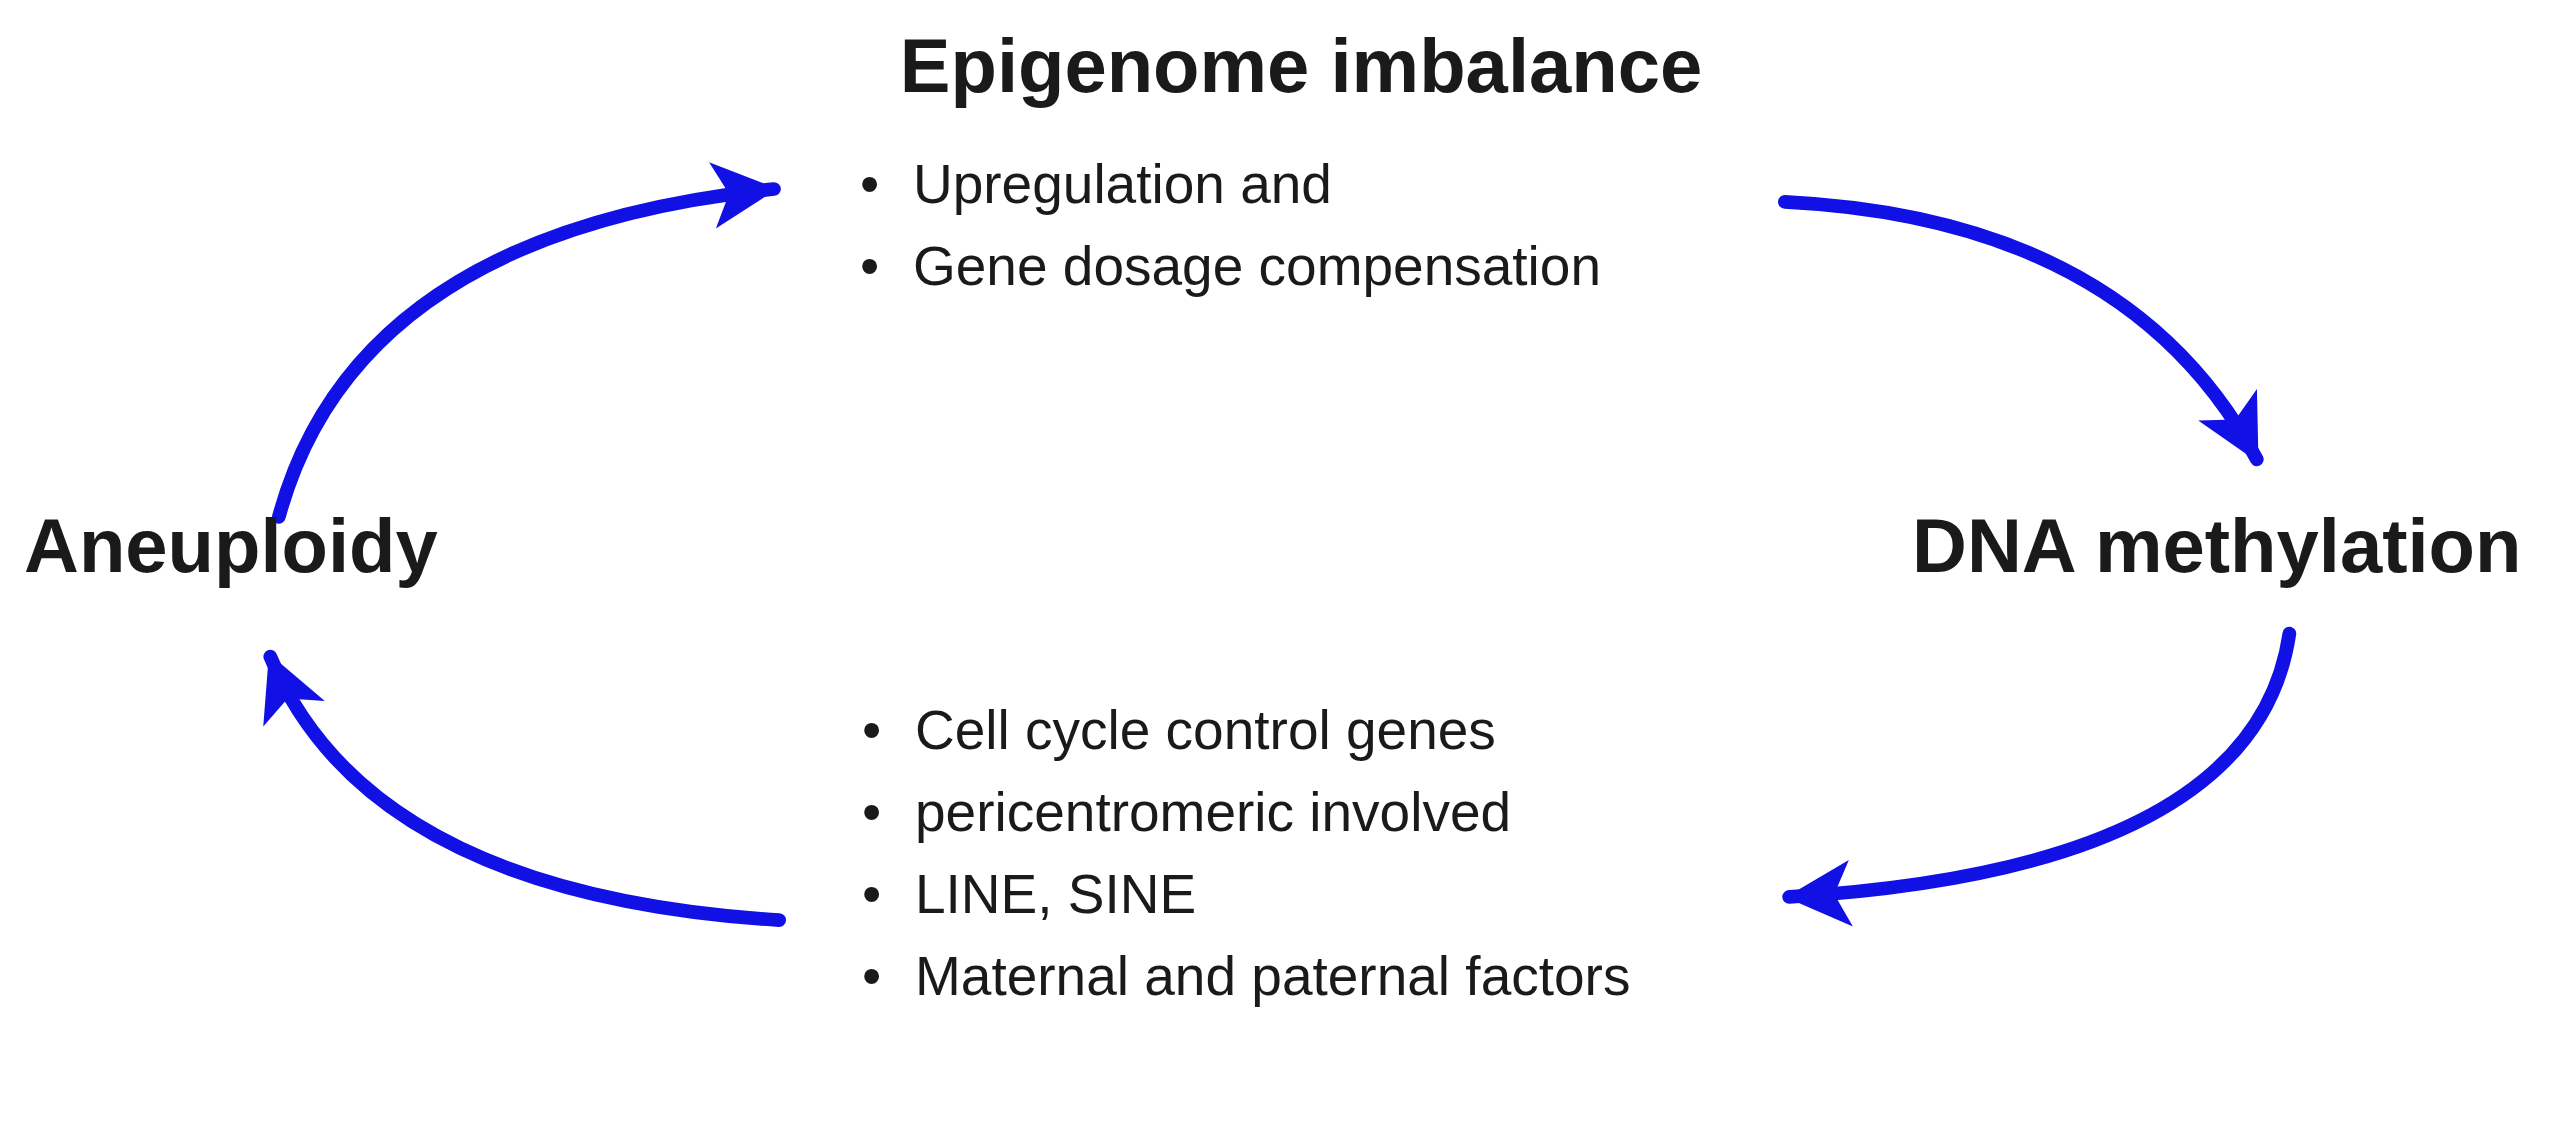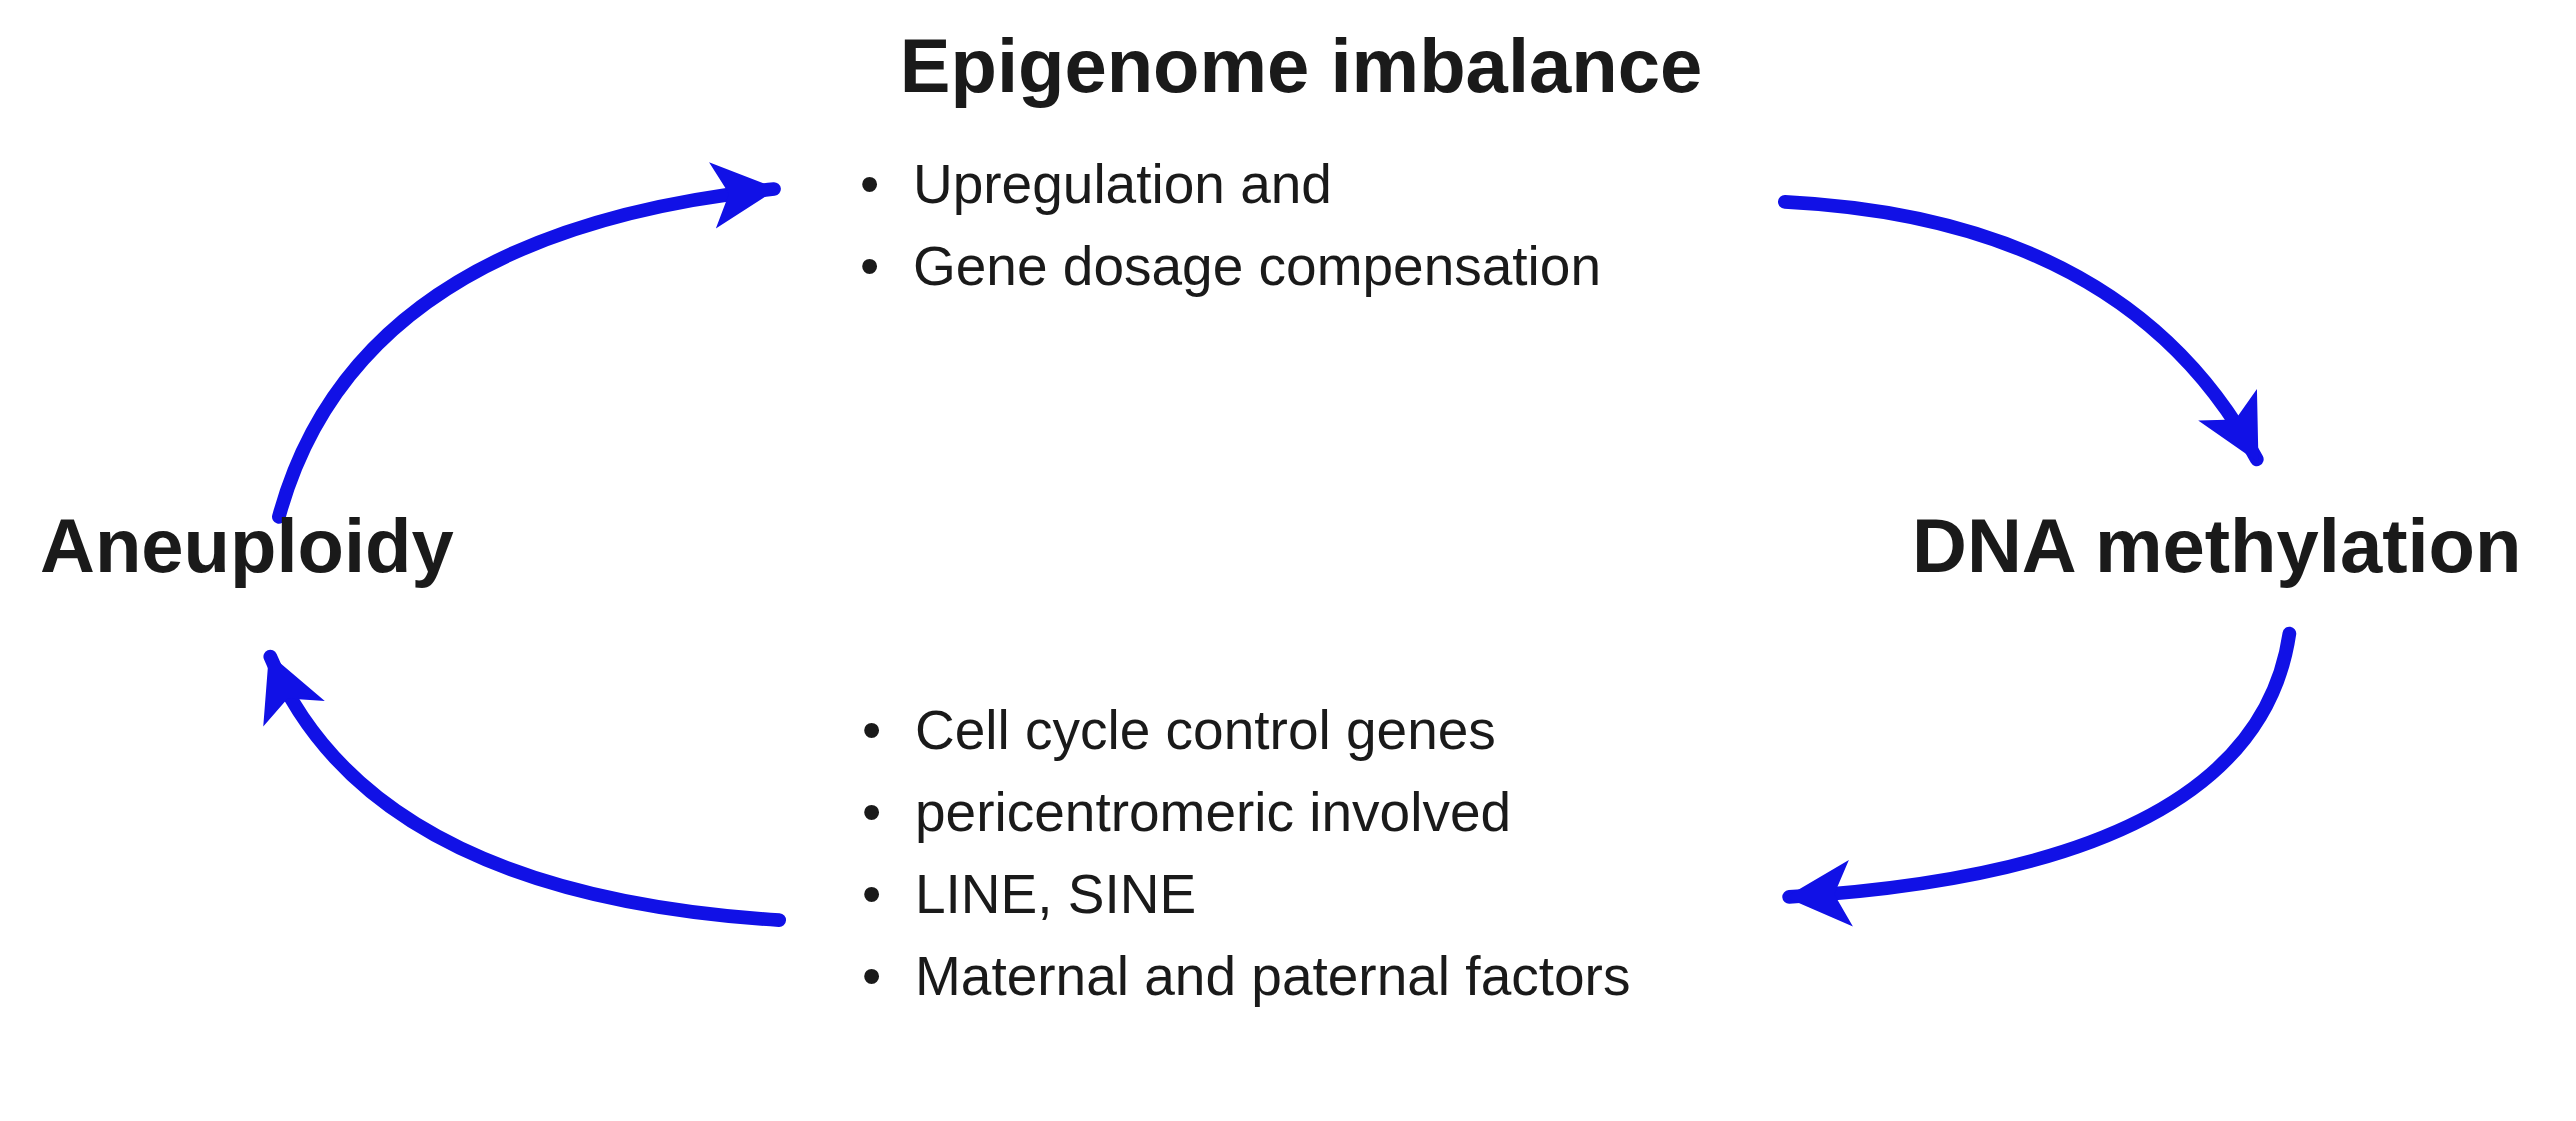--- a/index.html
+++ b/index.html
@@ -70,21 +70,21 @@
       <marker id="ah" viewBox="0 0 12 12" refX="11" refY="6" markerWidth="5.2" markerHeight="5.2" orient="auto" markerUnits="strokeWidth">
         <path class="arrowhead-shape" d="M11.6 6 L0.6 11.6 L3.4 6 L0.6 0.4 Z"></path>
       </marker>
     </defs>
     <path class="arrow-path" d="M 325 602 Q 415 270 902 220" marker-end="url(#ah)"></path>
     <path class="arrow-path" d="M 2080 235 Q 2480 255 2630 535" marker-end="url(#ah)"></path>
     <path class="arrow-path" d="M 2668 738 Q 2628 1012 2085 1045" marker-end="url(#ah)"></path>
     <path class="arrow-path" d="M 908 1072 Q 430 1042 315 765" marker-end="url(#ah)"></path>
   </svg>
 
-  <div class="node-label" style="left:40px; top:508px;">Aneuploidy</div>
+  <div class="node-label" style="left:24px; top:508px;">Aneuploidy</div>
 
   <div class="node-label" style="left:1912px; top:508px;">DNA methylation</div>
 
   <div class="section-title" style="left:1301px; top:27.5px;">Epigenome imbalance</div>
 
   <ul class="bullet-list" style="left:860px; top:143px;">
       <li class="bullet-item">
         <span class="bullet-dot">•</span>
         <div class="bullet-line">Upregulation and</div>
       </li>

